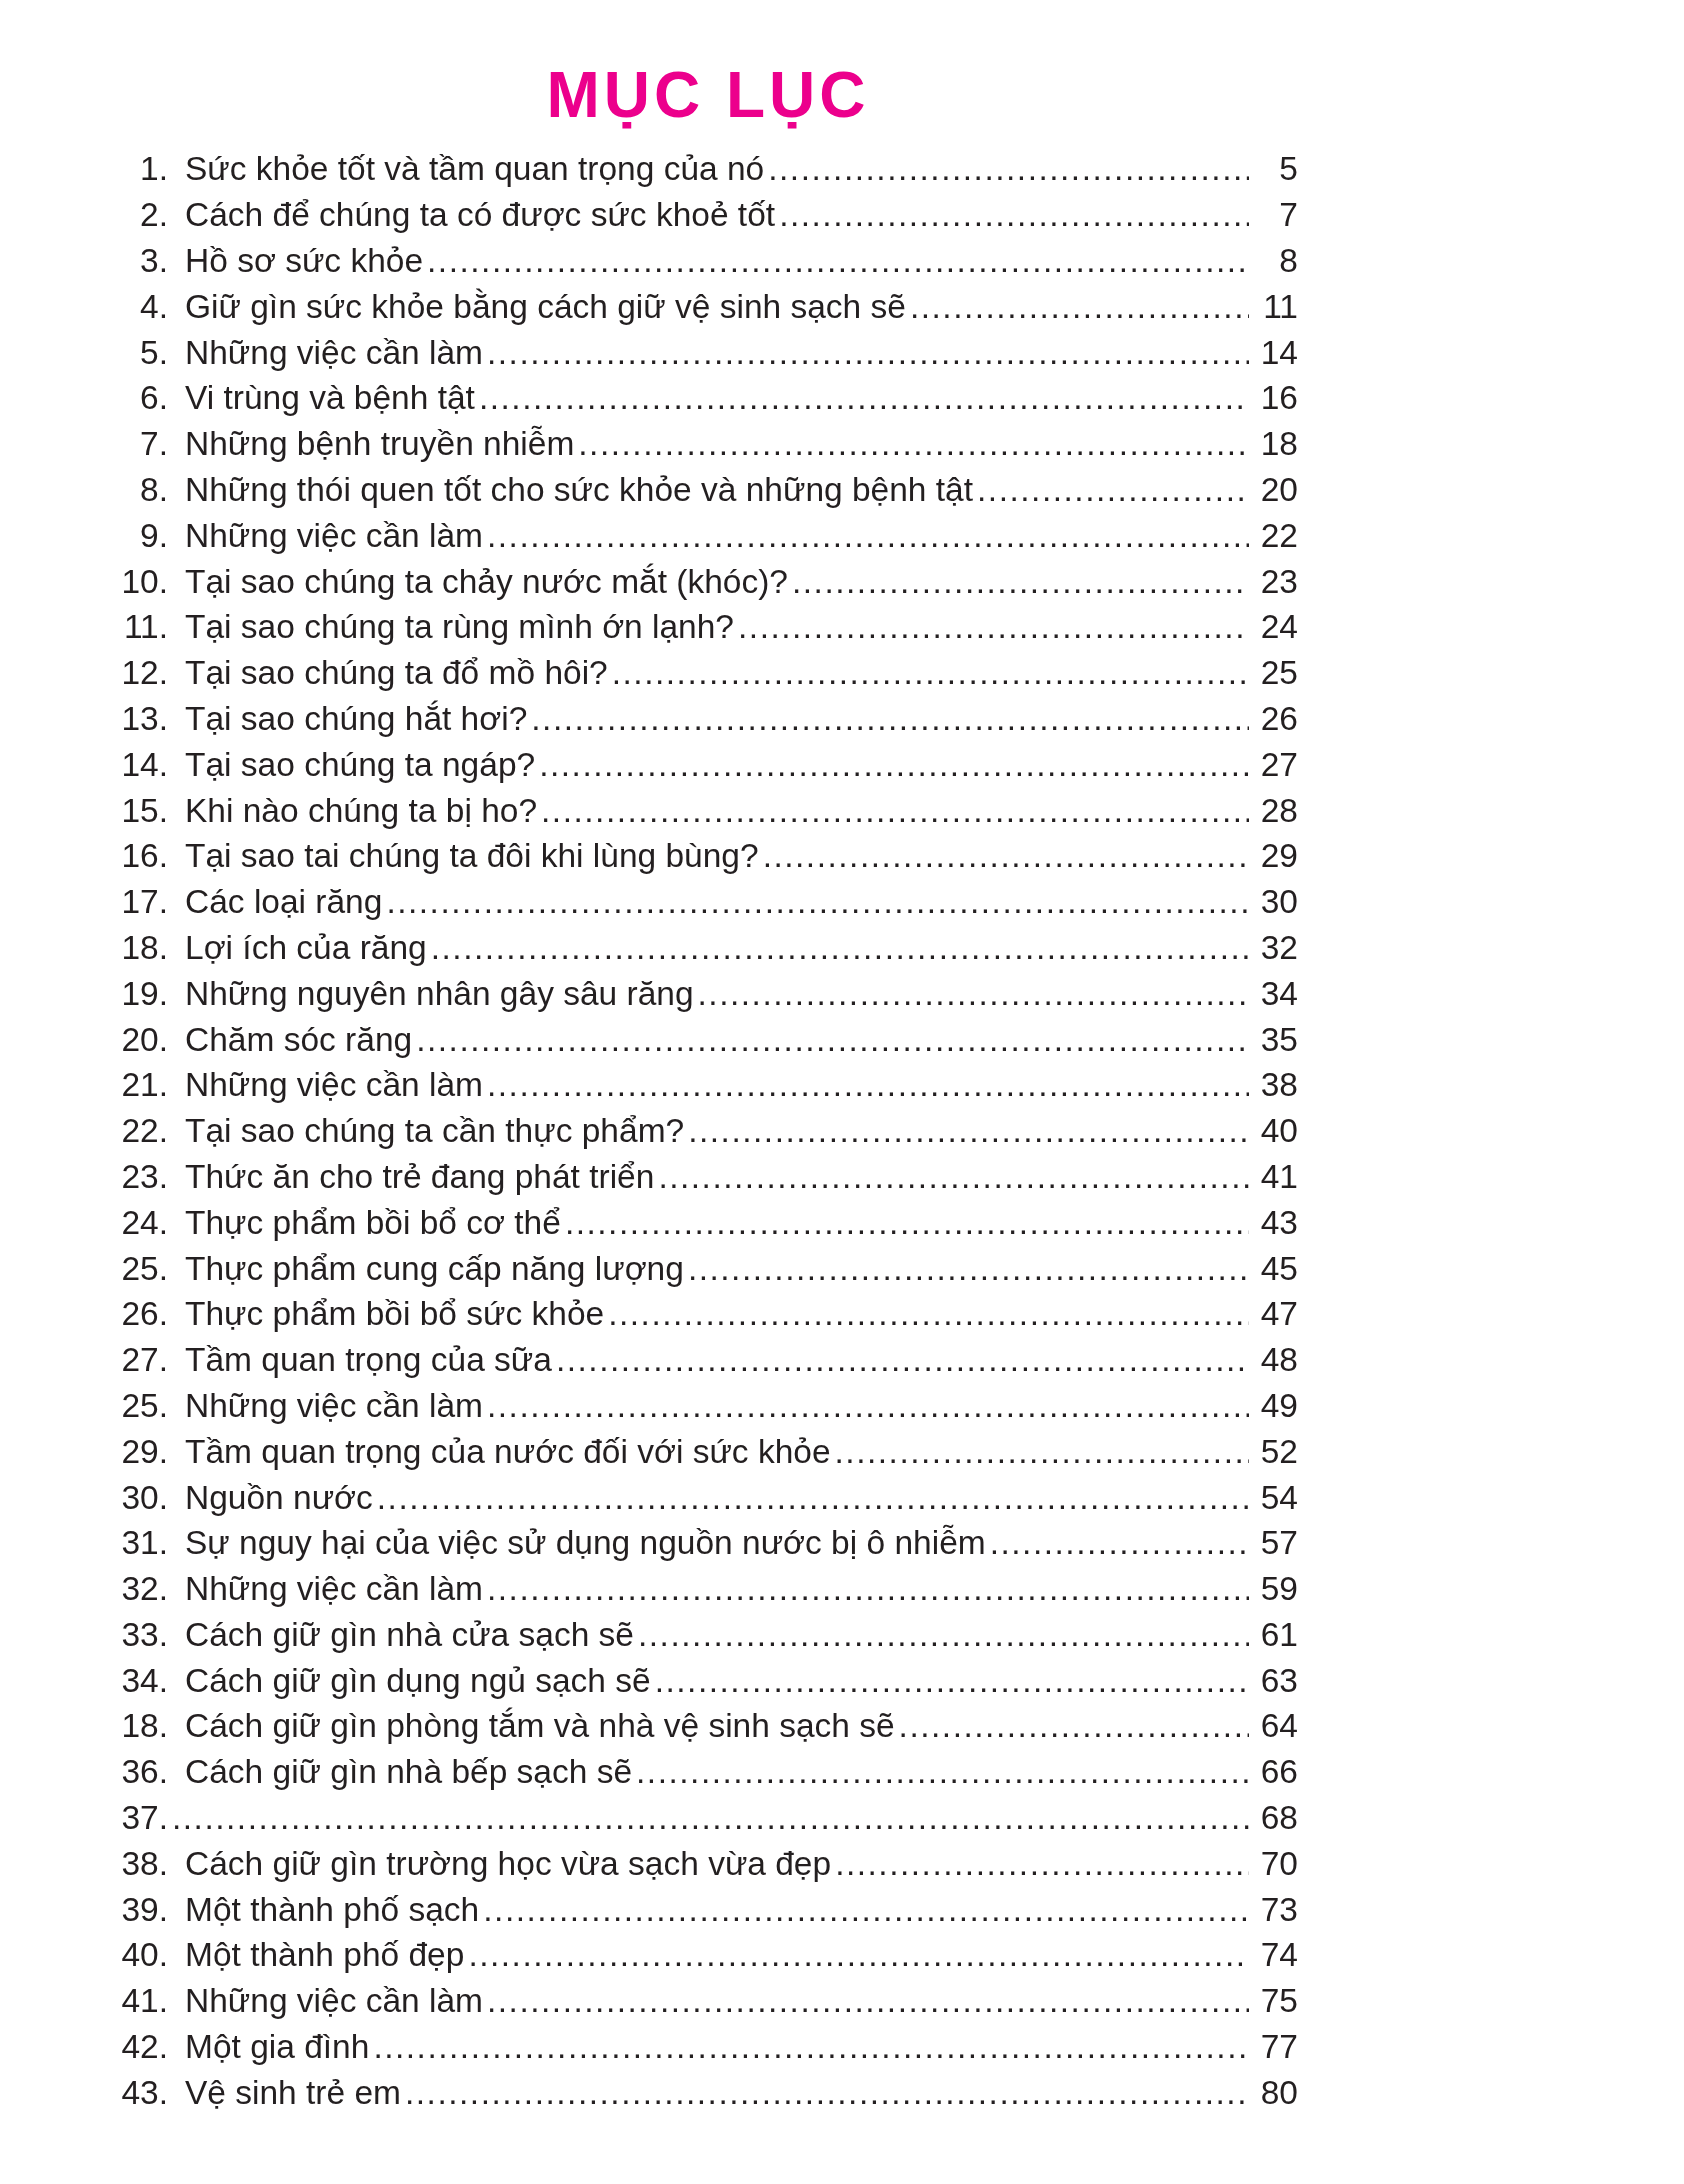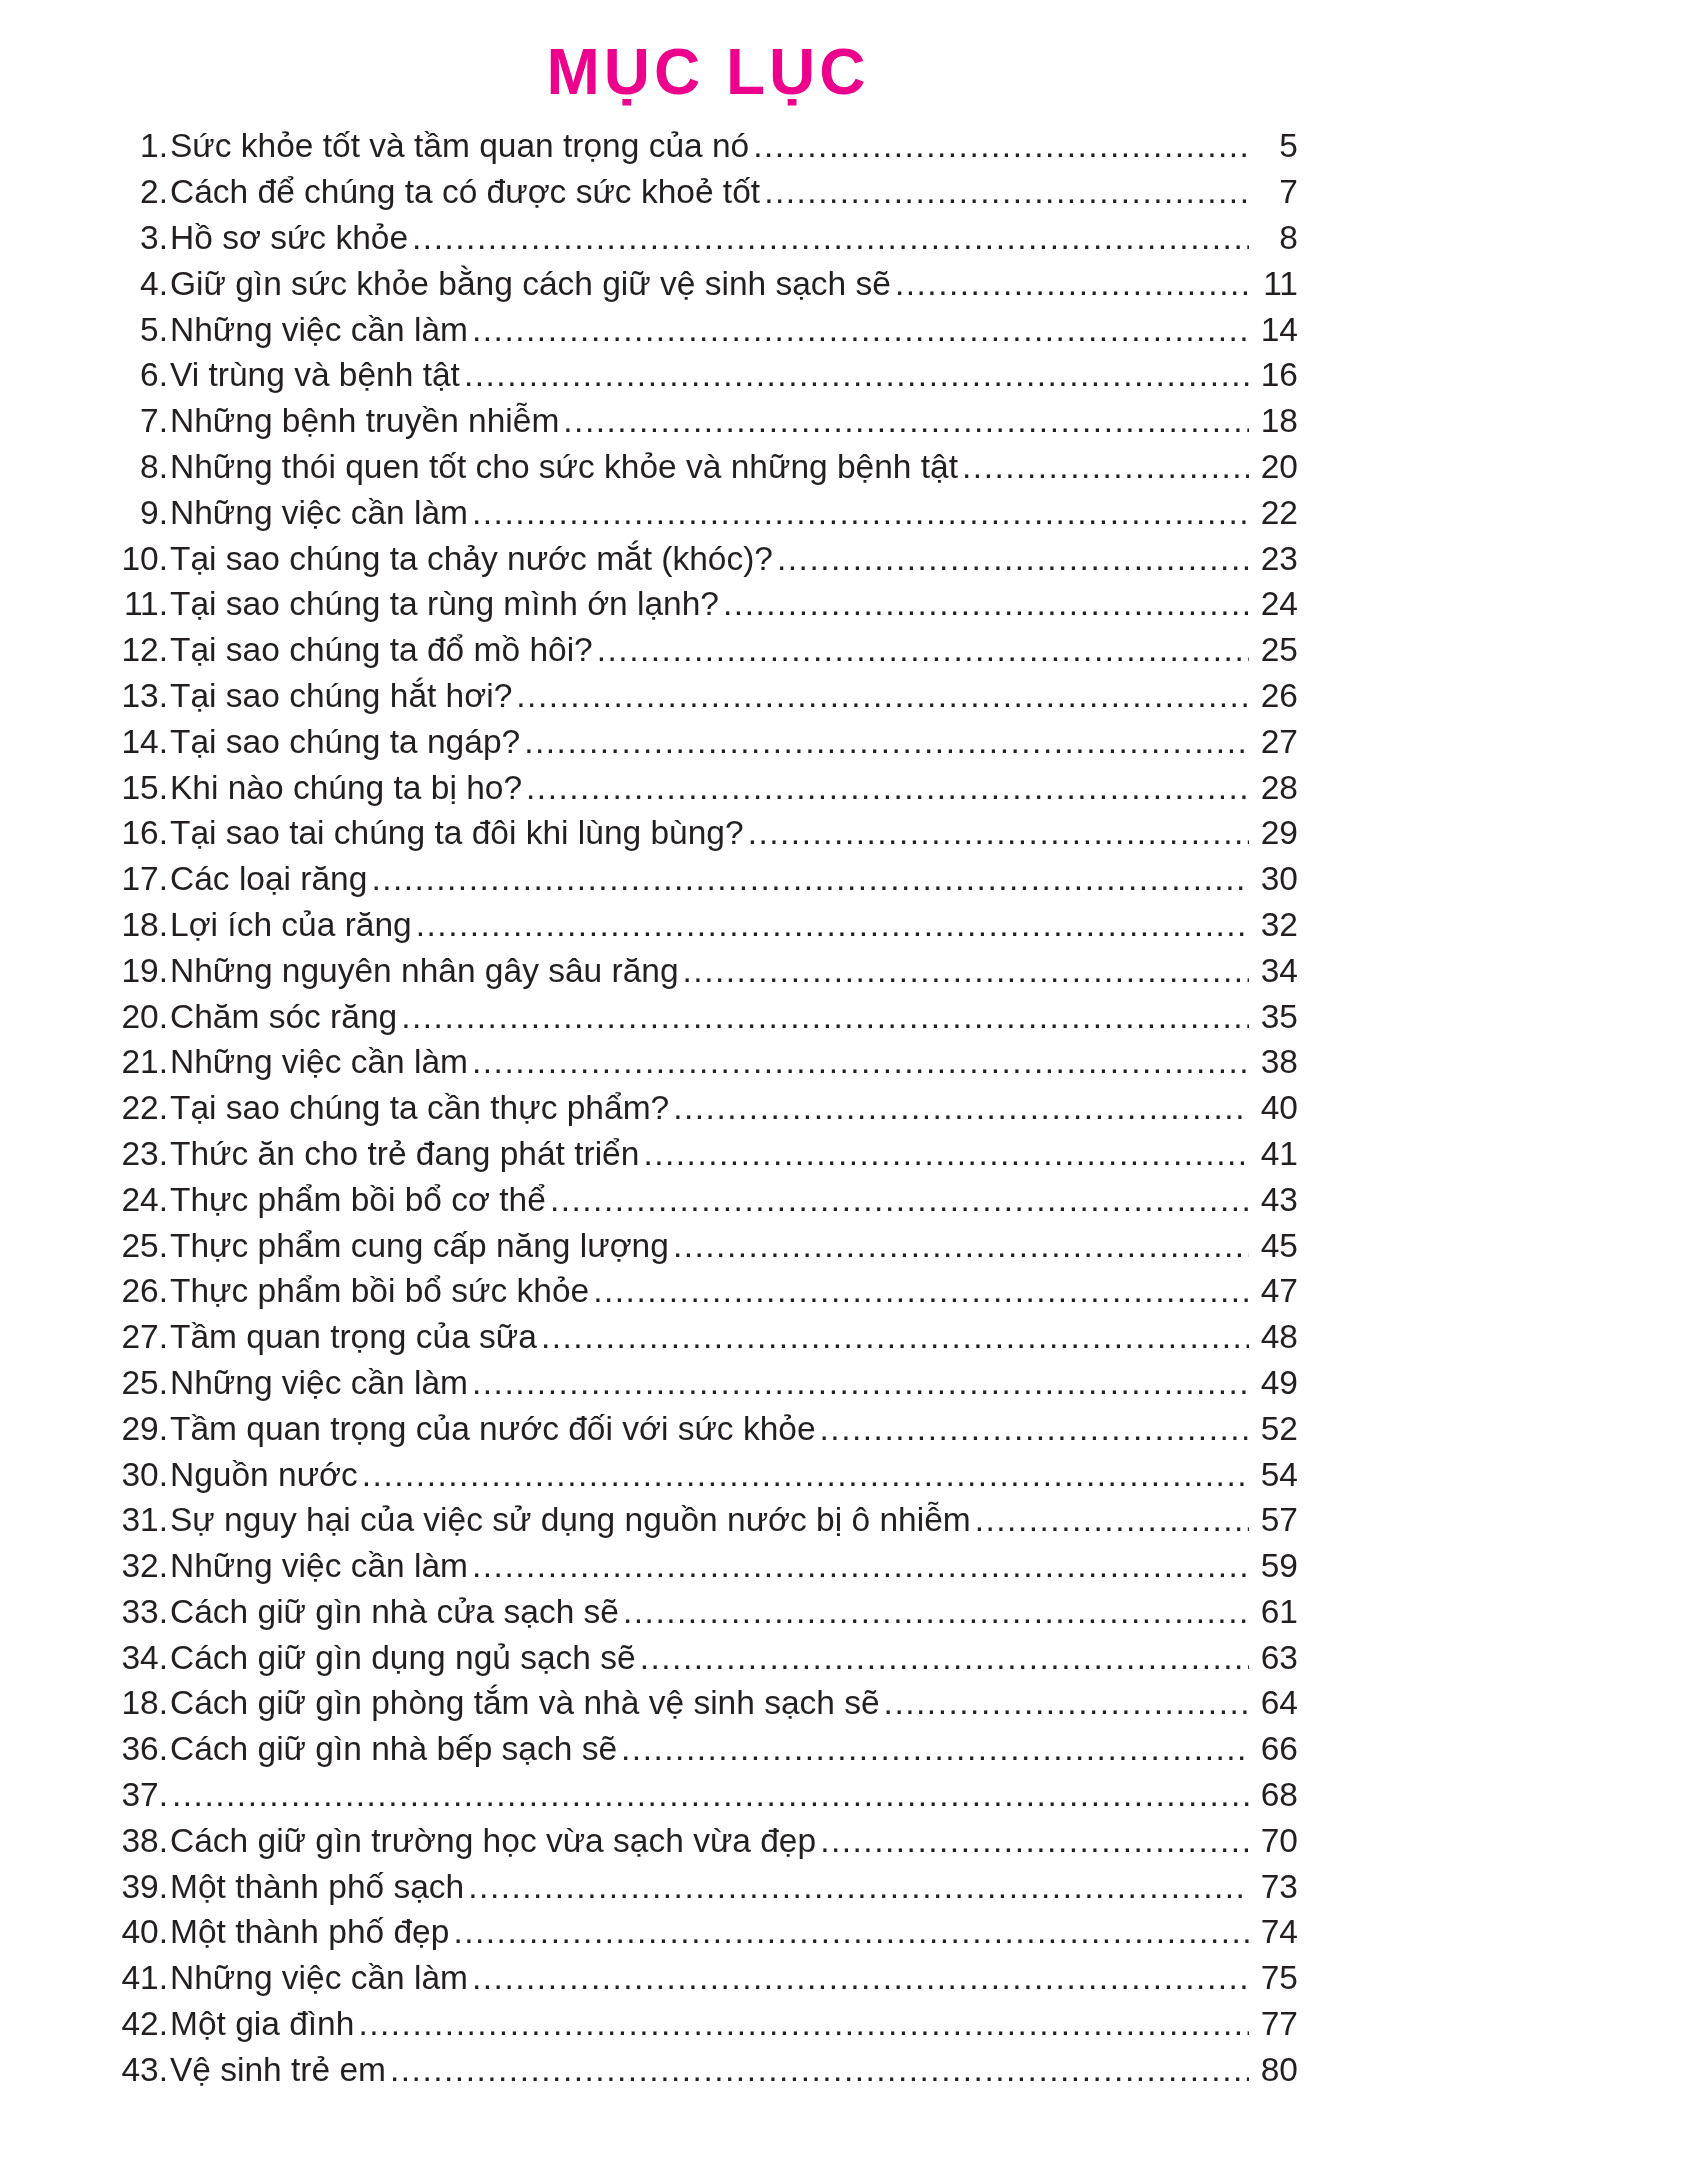--- a/index.html
+++ b/index.html
@@ -8,21 +8,21 @@
     width: 1684px;
     height: 2184px;
     font-family: "Liberation Sans", sans-serif;
     color: #231f20;
     overflow: hidden;
   }
   .page {
     width: 1416px;
     height: 2184px;
     background: #ffffff;
-    padding-top: 37px;
+    padding-top: 60px;
   }
   .title {
     text-align: center;
     font-size: 64px;
     font-weight: 800;
     letter-spacing: 4px;
     color: #ec008c;
     line-height: 1.1;
   }
   .toc {
@@ -36,21 +36,21 @@
     line-height: 45.8px;
   }
   .num {
     flex: 0 0 auto;
     width: 58px;
     text-align: right;
     white-space: nowrap;
   }
   .etitle {
     flex: 0 0 auto;
-    margin-left: 2px;
+    margin-left: 17px;
     white-space: nowrap;
   }
   .dots {
     flex: 1 1 auto;
     overflow: hidden;
     white-space: nowrap;
     letter-spacing: 1.5px;
     margin-left: 4px;
     margin-right: 3px;
   }

